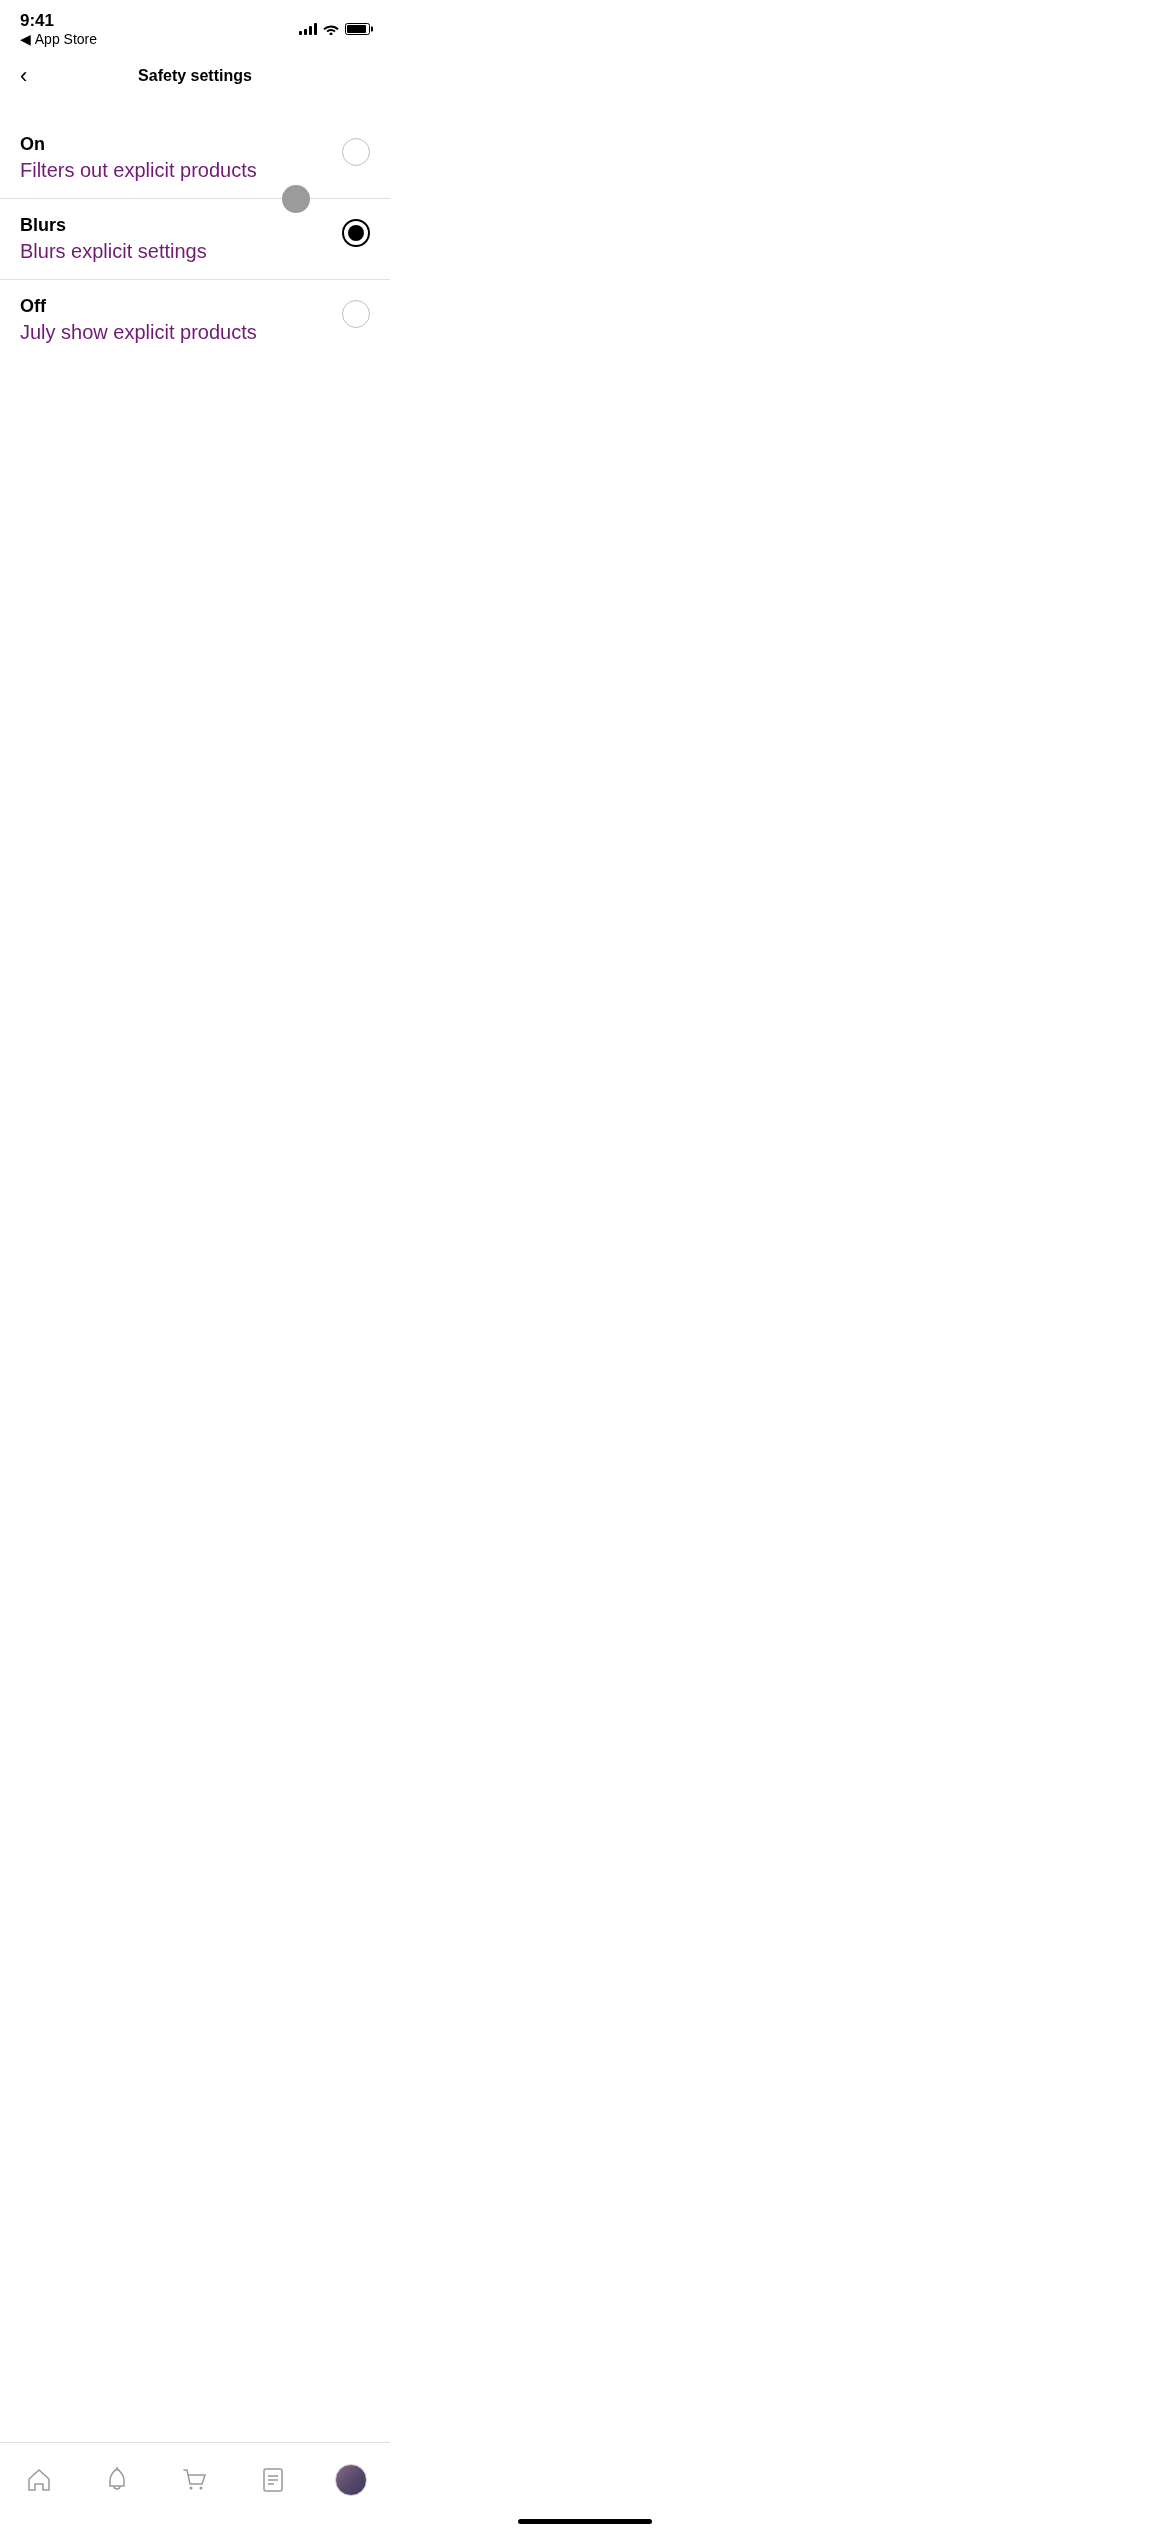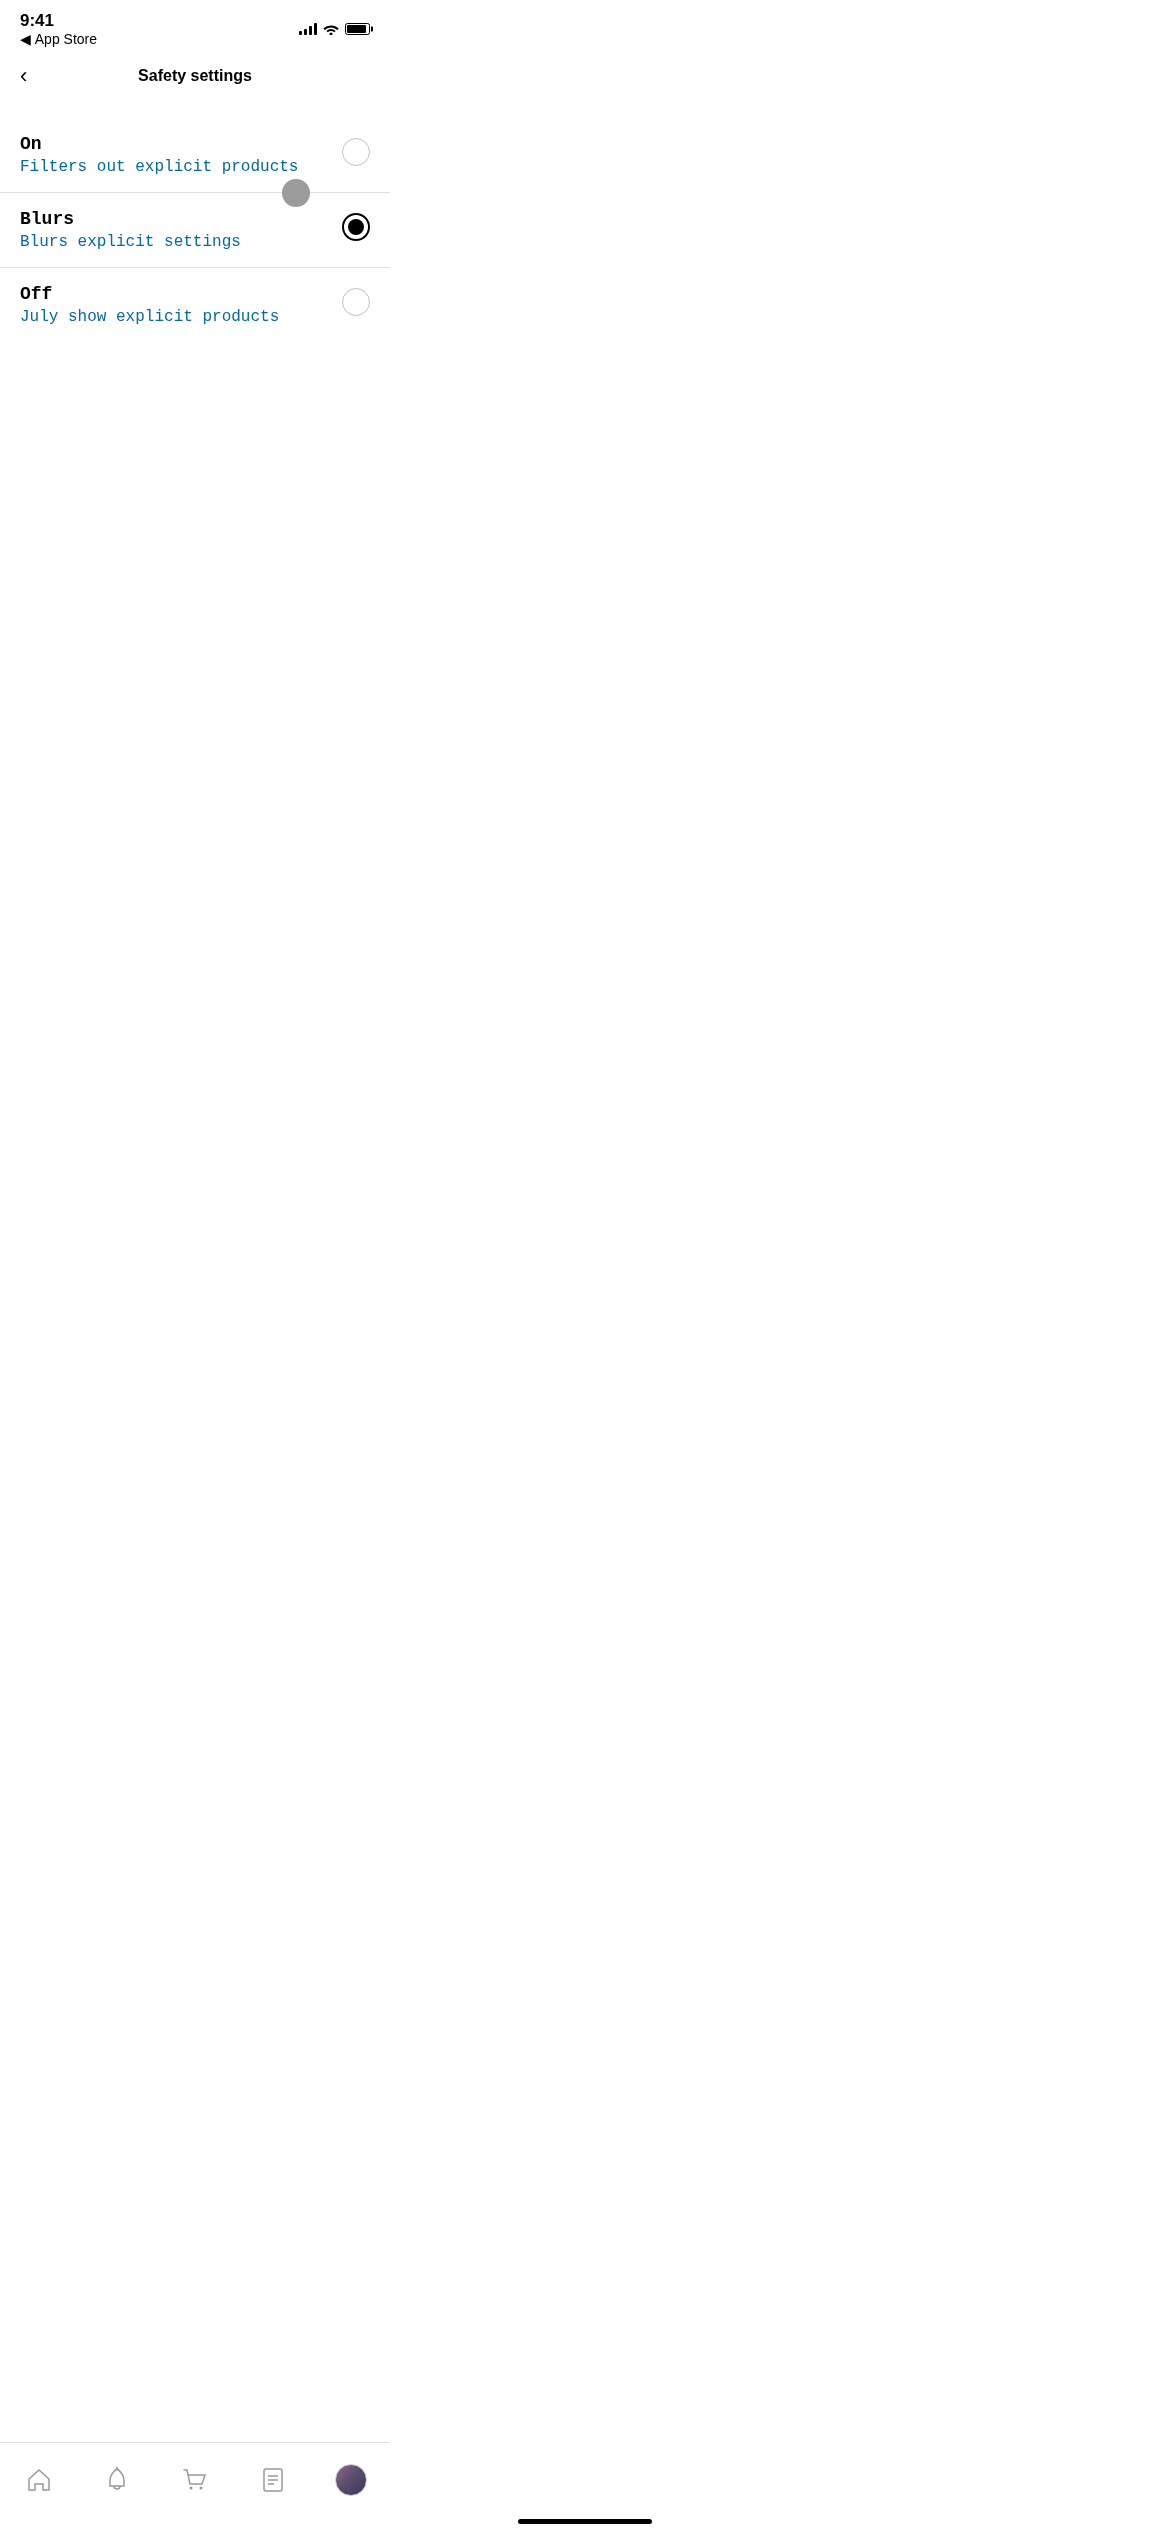--- a/index.html
+++ b/index.html
@@ -138,21 +138,20 @@
     }
 
     
     .settings-content {
       padding: 16px 0 0 0;
     }
 
     .setting-item {
       padding: 16px 20px;
       position: relative;
-      font-family: Liberation Mono, monospace;
     }
 
     .setting-item-inner {
       display: flex;
       justify-content: space-between;
       align-items: flex-start;
     }
 
     .setting-text {
       flex: 1;
@@ -161,22 +160,22 @@
 
     .setting-label {
       font-size: 18px;
       font-weight: 600;
       color: #000;
       margin-bottom: 4px;
       display: block;
     }
 
     .setting-description {
-      font-size: 16px;
-      color: #0369a1;
+      font-size: 20px;
+      color: #701a75;
       display: block;
     }
 
     
     .radio-button {
       width: 28px;
       height: 28px;
       border-radius: 50%;
       border: 1.5px solid #c0c0c0;
       background: #fff;

